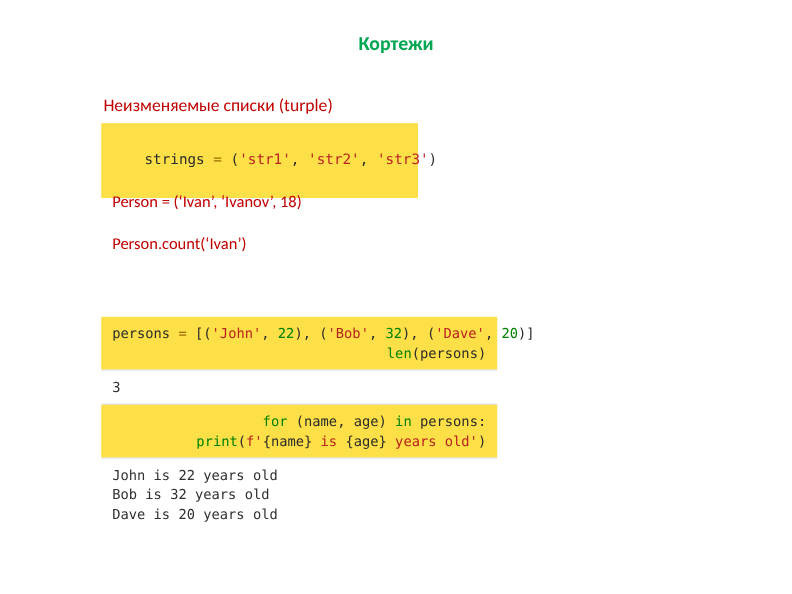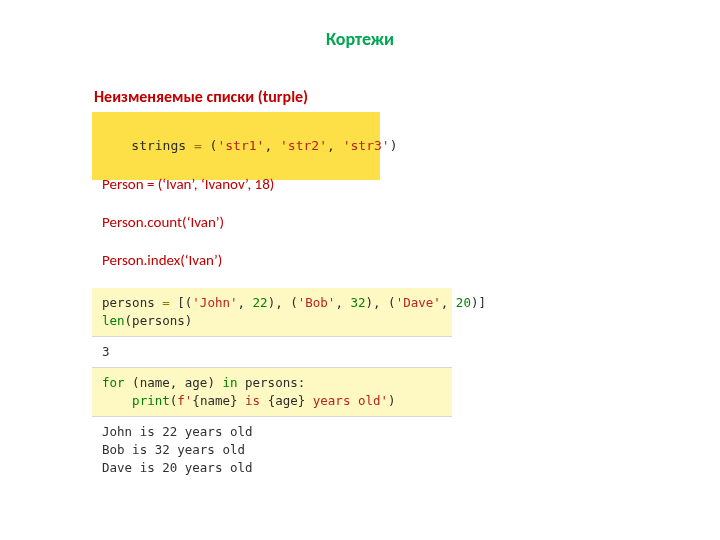--- a/index.html
+++ b/index.html
@@ -27,21 +27,20 @@
   color: #00a650;
   font-size: 18px;
   font-weight: 700;
 }
 .subtitle {
   position: absolute;
   left: 94px;
   top: 87px;
   color: #c00000;
   font-size: 16px;
-  font-weight: bold;
 }
 .code-box-1 {
   position: absolute;
   left: 92px;
   top: 112px;
   width: 272px;
   padding: 4px 8px;
   background: #fde047;
   font-family: Consolas, Menlo, monospace;
   font-size: 13px;
@@ -60,22 +59,23 @@
 .code-box-2 {
   position: absolute;
   left: 92px;
   top: 288px;
   width: 360px;
   font-family: Consolas, Menlo, monospace;
   font-size: 12.5px;
   line-height: 18px;
 }
 .cell {
-  background: #fef9c3;
+  background: #fde047;
   padding: 6px 10px;
+  text-align: right;
 }
 .out {
   background: #fff;
   padding: 6px 10px;
   color: #303030;
 }
 .sep {
   border-bottom: 1px solid #d8d8d8;
   height: 0;
   margin: 0;
@@ -100,21 +100,20 @@
   <div class="title">Кортежи</div>
 
   <div class="subtitle">Неизменяемые списки (turple)</div>
 
   <div class="code-box-1 pre">
     <span class="tok-name">strings</span> <span class="tok-op">=</span> <span class="tok-punc">(</span><span class="tok-str">'str1'</span><span class="tok-punc">,</span> <span class="tok-str">'str2'</span><span class="tok-punc">,</span> <span class="tok-str">'str3'</span><span class="tok-punc">)</span>
   </div>
 
   <div class="line-red line-a">Person = (‘Ivan’, ‘Ivanov’, 18)</div>
   <div class="line-red line-b">Person.count(‘Ivan’)</div>
-  <div class="line-red line-c">Person.index(‘Ivan’)</div>
 
   <div class="code-box-2">
 
     <div class="cell pre"><span class="tok-name">persons</span> <span class="tok-op">=</span> <span class="tok-punc">[</span><span class="tok-punc">(</span><span class="tok-str">'John'</span><span class="tok-punc">,</span> <span class="tok-num">22</span><span class="tok-punc">)</span><span class="tok-punc">,</span> <span class="tok-punc">(</span><span class="tok-str">'Bob'</span><span class="tok-punc">,</span> <span class="tok-num">32</span><span class="tok-punc">)</span><span class="tok-punc">,</span> <span class="tok-punc">(</span><span class="tok-str">'Dave'</span><span class="tok-punc">,</span> <span class="tok-num">20</span><span class="tok-punc">)</span><span class="tok-punc">]</span>
 <span class="tok-builtin">len</span><span class="tok-punc">(</span><span class="tok-name">persons</span><span class="tok-punc">)</span></div>
 
     <div class="sep"></div>
 
     <div class="out pre">3</div>
 

